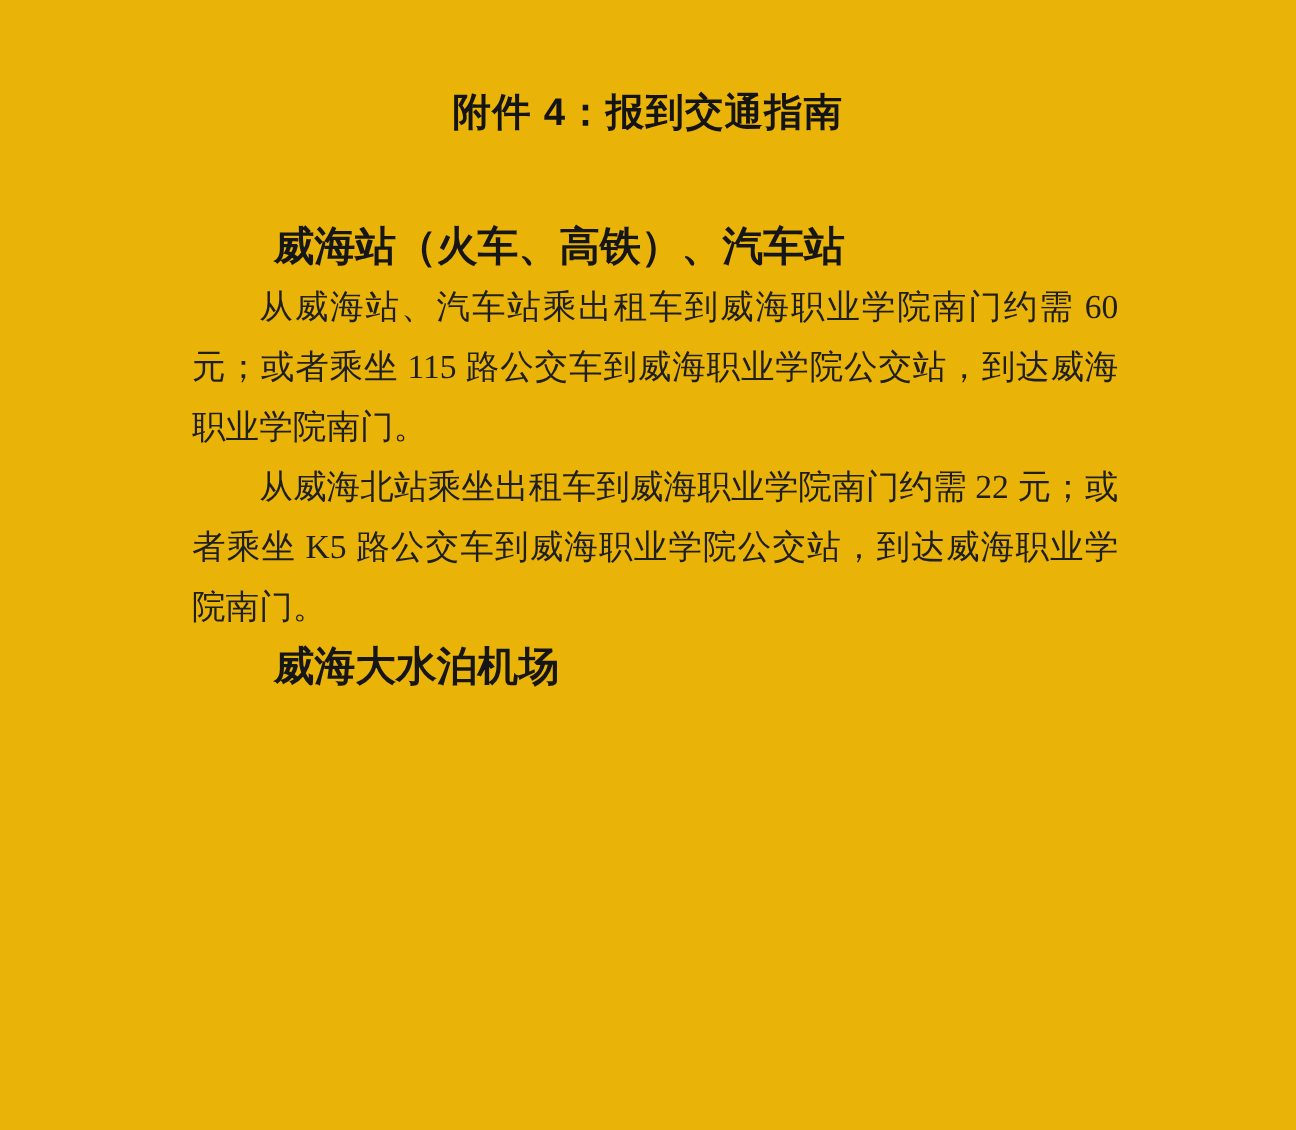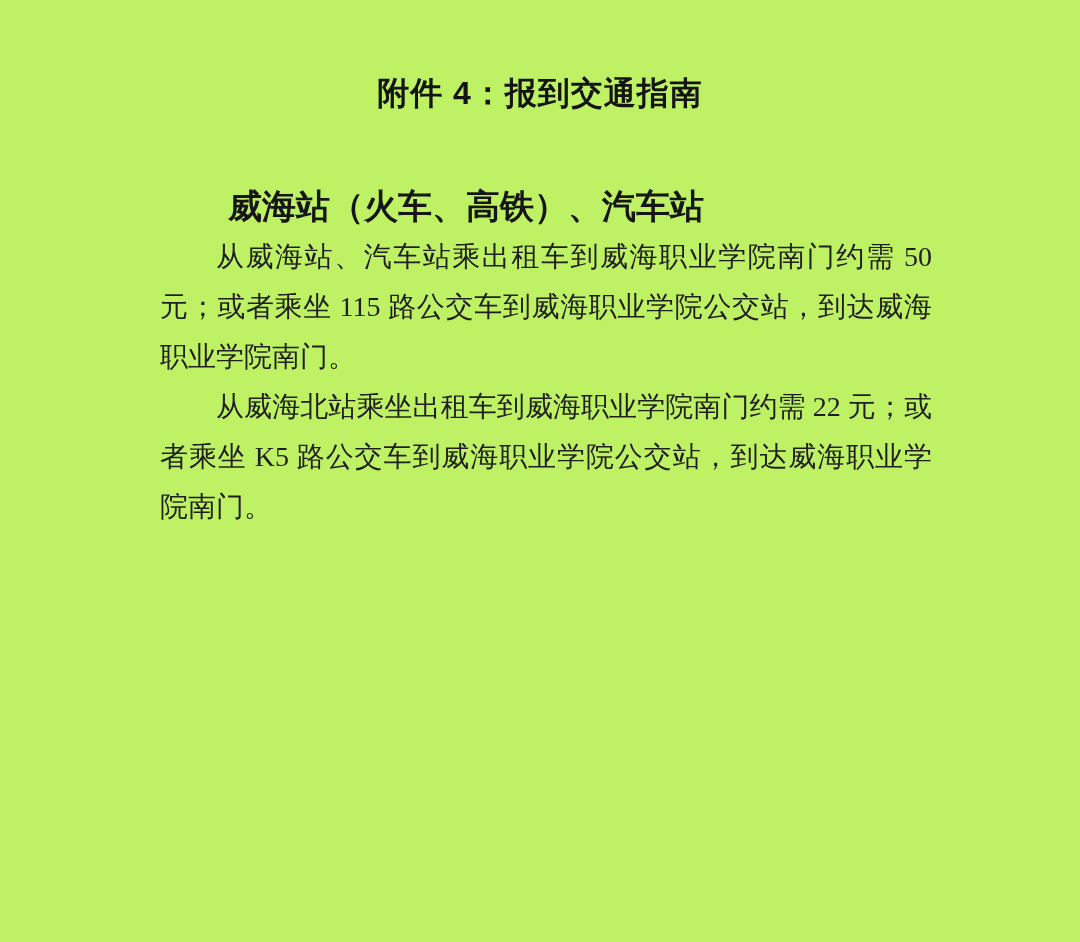--- a/index.html
+++ b/index.html
@@ -4,21 +4,21 @@
 <style>
   html, body {
     margin: 0;
     padding: 0;
     background: #ffffff;
   }
   .page {
     position: relative;
     width: 1080px;
     height: 942px;
-    background: #bef264;
+    background: #eab308;
     overflow: hidden;
   }
   .doc-title {
     margin: 0;
     padding-top: 74px;
     text-align: center;
     font-family: "Liberation Sans", "DejaVu Sans", sans-serif;
     font-weight: 700;
     font-size: 32px;
     line-height: 38px;
@@ -49,19 +49,20 @@
 </style>
 </head>
 <body>
 
 <div class="page">
   <h1 class="doc-title">附件 4：报到交通指南</h1>
 
   <div class="content">
 
     <h2 class="section-heading">威海站（火车、高铁）、汽车站</h2>
-    <p class="section-body">从威海站、汽车站乘出租车到威海职业学院南门约需 50 元；或者乘坐 115 路公交车到威海职业学院公交站，到达威海职业学院南门。</p>
+    <p class="section-body">从威海站、汽车站乘出租车到威海职业学院南门约需 60 元；或者乘坐 115 路公交车到威海职业学院公交站，到达威海职业学院南门。</p>
 
     <p class="section-body">从威海北站乘坐出租车到威海职业学院南门约需 22 元；或者乘坐 K5 路公交车到威海职业学院公交站，到达威海职业学院南门。</p>
 
+    <h2 class="section-heading">威海大水泊机场</h2>
 
   </div>
 </div>
 
 </body></html>

